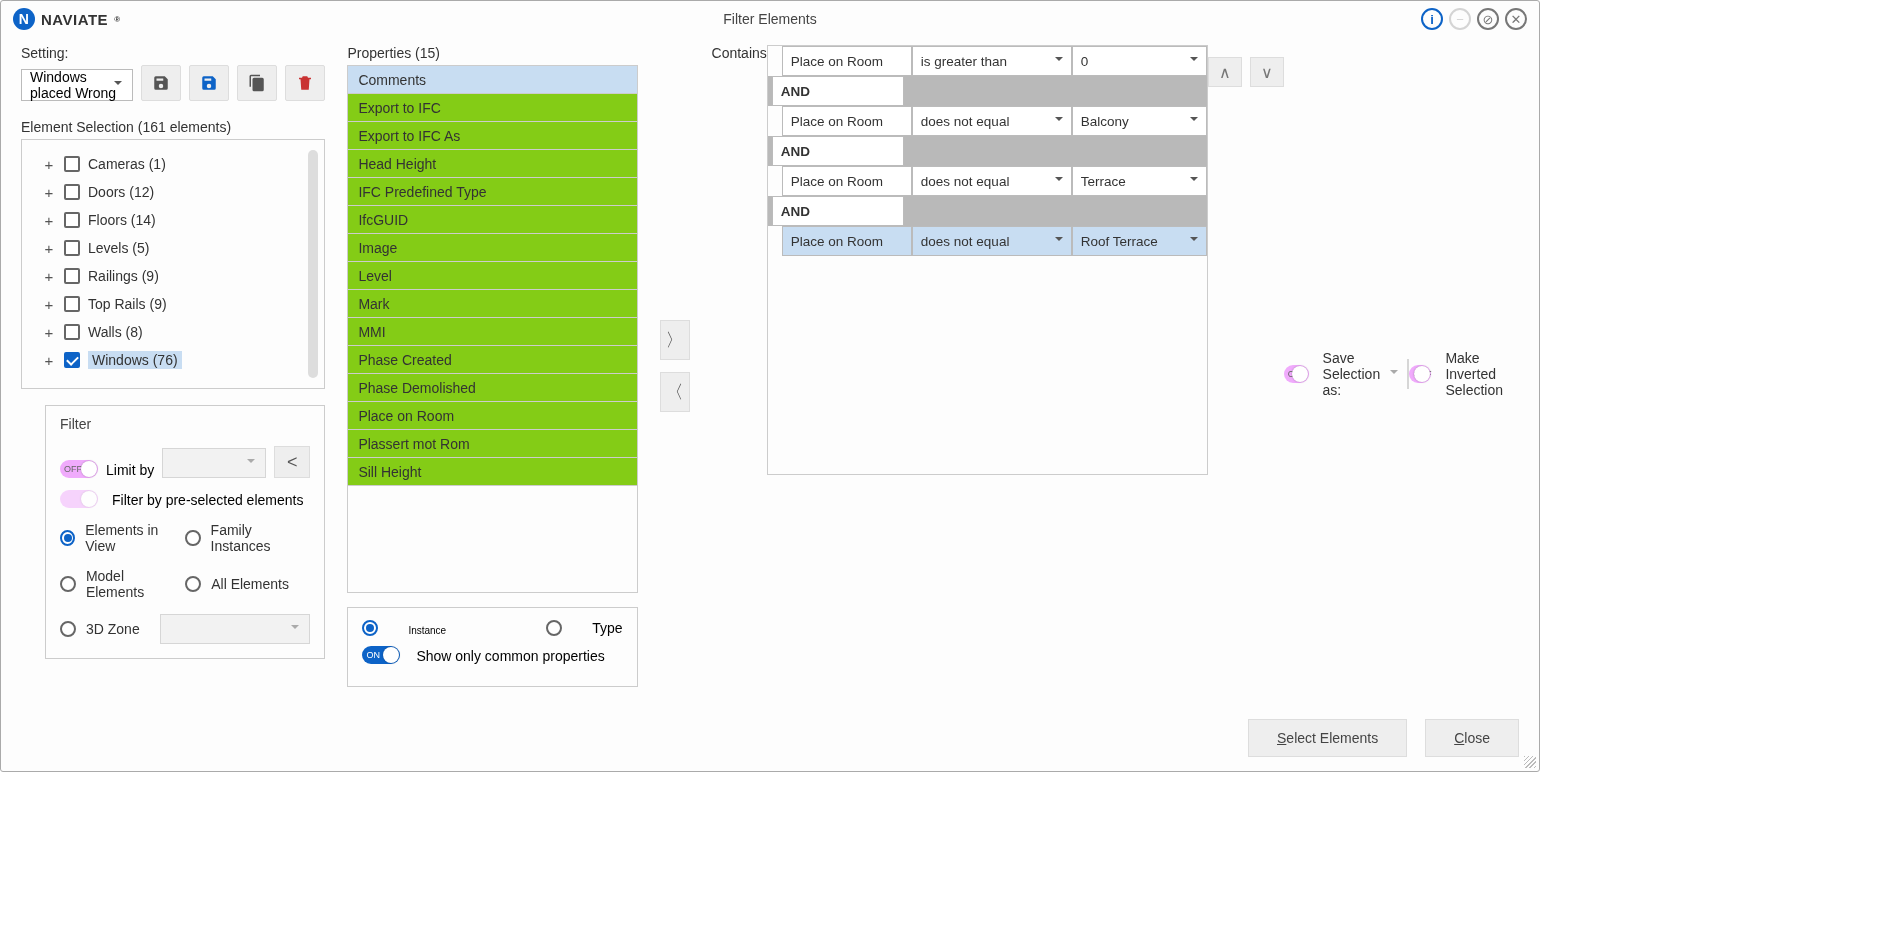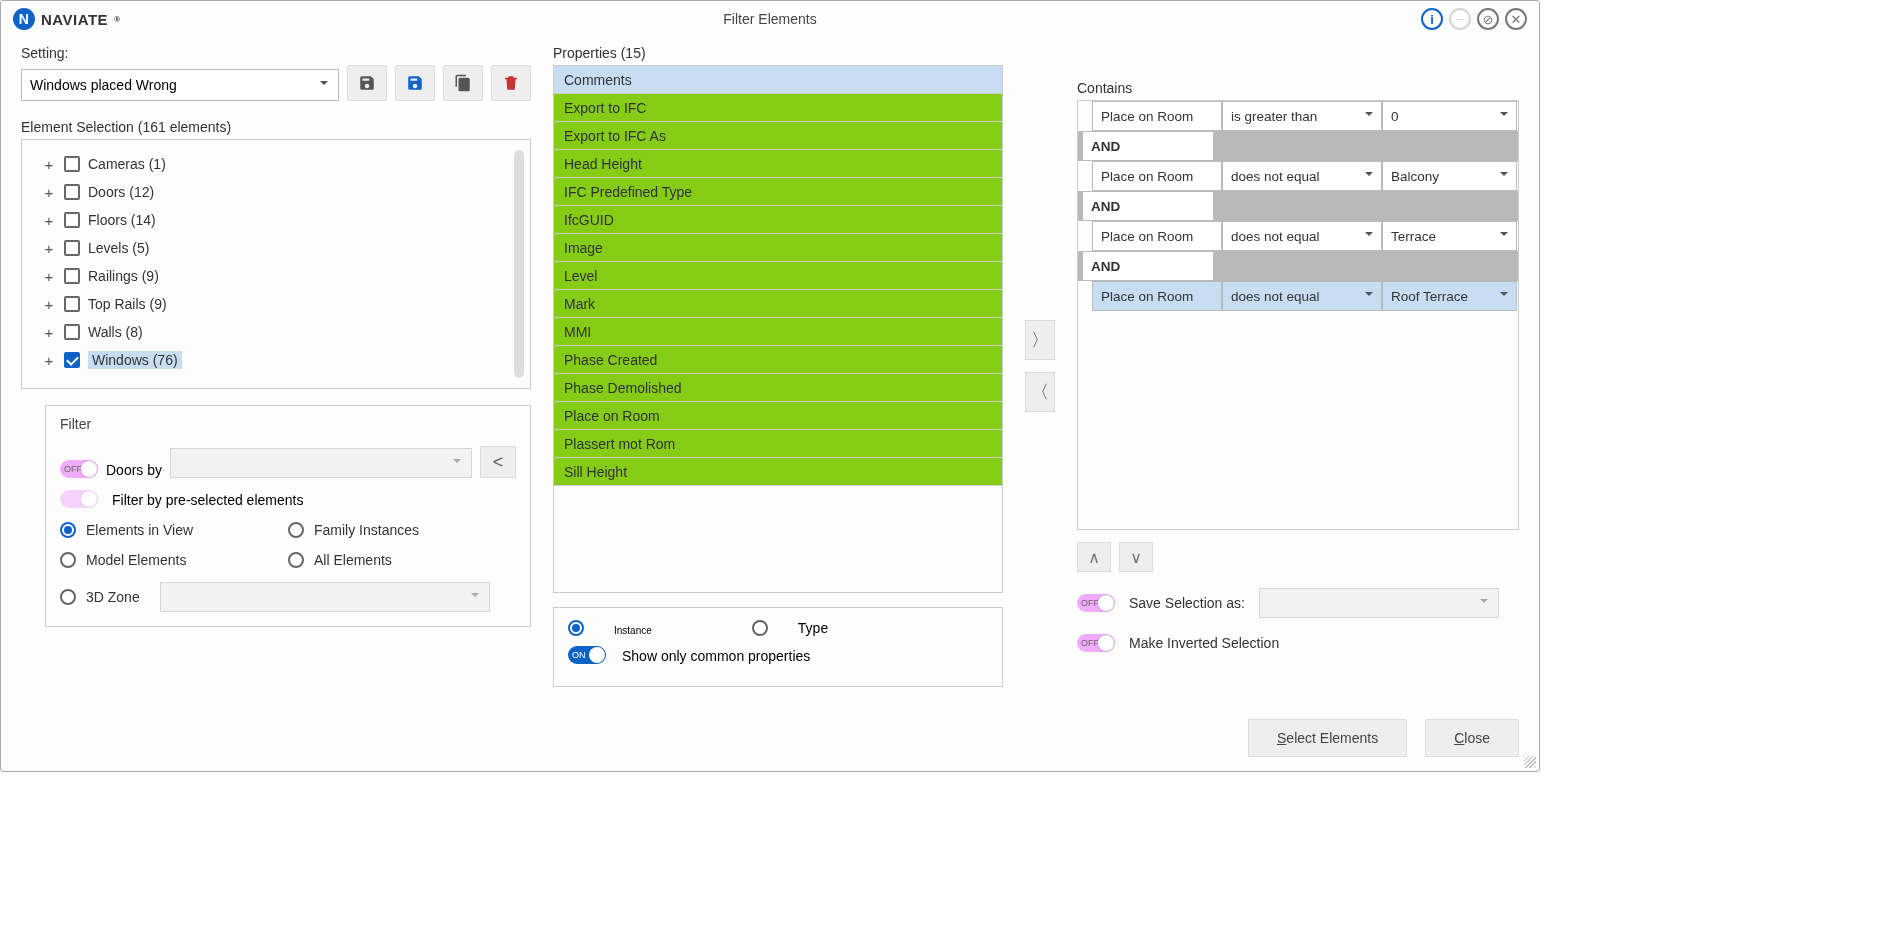--- a/index.html
+++ b/index.html
@@ -8,21 +8,21 @@
   .titlebar { height: 36px; display: flex; align-items: center; padding: 0 12px; }
   .logo { display: flex; align-items: center; gap: 6px; font-weight: 600; font-size: 15px; letter-spacing: 0.5px; color: #333; }
   .logo-n { width: 22px; height: 22px; border-radius: 50%; background: #0d63c7; color: #fff; display: inline-flex; align-items: center; justify-content: center; font-weight: 700; font-size: 14px; }
   .title-text { position: absolute; left: 50%; transform: translateX(-50%); font-size: 14px; color: #444; }
   .title-right { margin-left: auto; display: flex; gap: 6px; align-items: center; }
   .title-icon { width: 22px; height: 22px; border-radius: 50%; border: 2px solid #777; display: inline-flex; align-items: center; justify-content: center; font-size: 13px; color: #777; }
   .title-icon.info { border-color: #0d63c7; color: #0d63c7; font-weight: 700; }
   .body { display: flex; padding: 8px 20px 10px 20px; gap: 22px; height: calc(100% - 110px); }
   .col-left { width: 510px; display: flex; flex-direction: column; }
   .col-mid { width: 450px; display: flex; flex-direction: column; }
-  .col-right { flex: 1; display: flex; flex-direction: column; justify-content: center; }
+  .col-right { flex: 1; display: flex; flex-direction: row; }
   .label { font-size: 14px; color: #333; margin-bottom: 4px; }
   .row { display: flex; align-items: flex-end; gap: 8px; }
   .combo { height: 32px; border: 1px solid #bbb; background: #fff; display: flex; align-items: center; padding: 0 8px; flex: 1; position: relative; font-size: 14px; }
   .combo::after { content: ""; position: absolute; right: 10px; top: 50%; transform: translateY(-50%); border: 4px solid transparent; border-top-color: #555; }
   .btn { height: 36px; width: 40px; background: #eee; border: 1px solid #ddd; display: inline-flex; align-items: center; justify-content: center; border-radius: 2px; }
   .btn svg { width: 18px; height: 18px; }
   .section-label { font-size: 14px; color: #333; margin-top: 18px; margin-bottom: 4px; }
   .treebox { border: 1px solid #ccc; height: 250px; padding: 10px 4px 10px 20px; overflow: hidden; position: relative; }
   .tree-scroll { position: absolute; right: 6px; top: 10px; bottom: 10px; width: 10px; background: #ddd; border-radius: 5px; }
   .tree-item { display: flex; align-items: center; gap: 8px; font-size: 14px; color: #333; height: 28px; }
@@ -166,21 +166,21 @@
     <span class="chk checked"></span>
     <span class="tree-text">Windows (76)</span>
             </div>
           </div>
       </div>
 
       <div class="filterbox">
         <div class="hdr">Filter</div>
         <div class="row">
           <span class="toggle">OFF</span>
-          <span style="font-size:14px;">Doors by</span>
+          <span style="font-size:14px;">Limit by</span>
           <div class="disabled-combo"></div>
           <div class="sq-btn">&lt;</div>
         </div>
         <div class="row" style="margin-top:12px; gap:14px;">
           <span class="toggle" style="opacity:0.5;"></span>
           <span style="font-size:14px;">Filter by pre-selected elements</span>
         </div>
         <div class="radio-group">
           <div class="radio-row">
               <span class="radio checked"></span>

